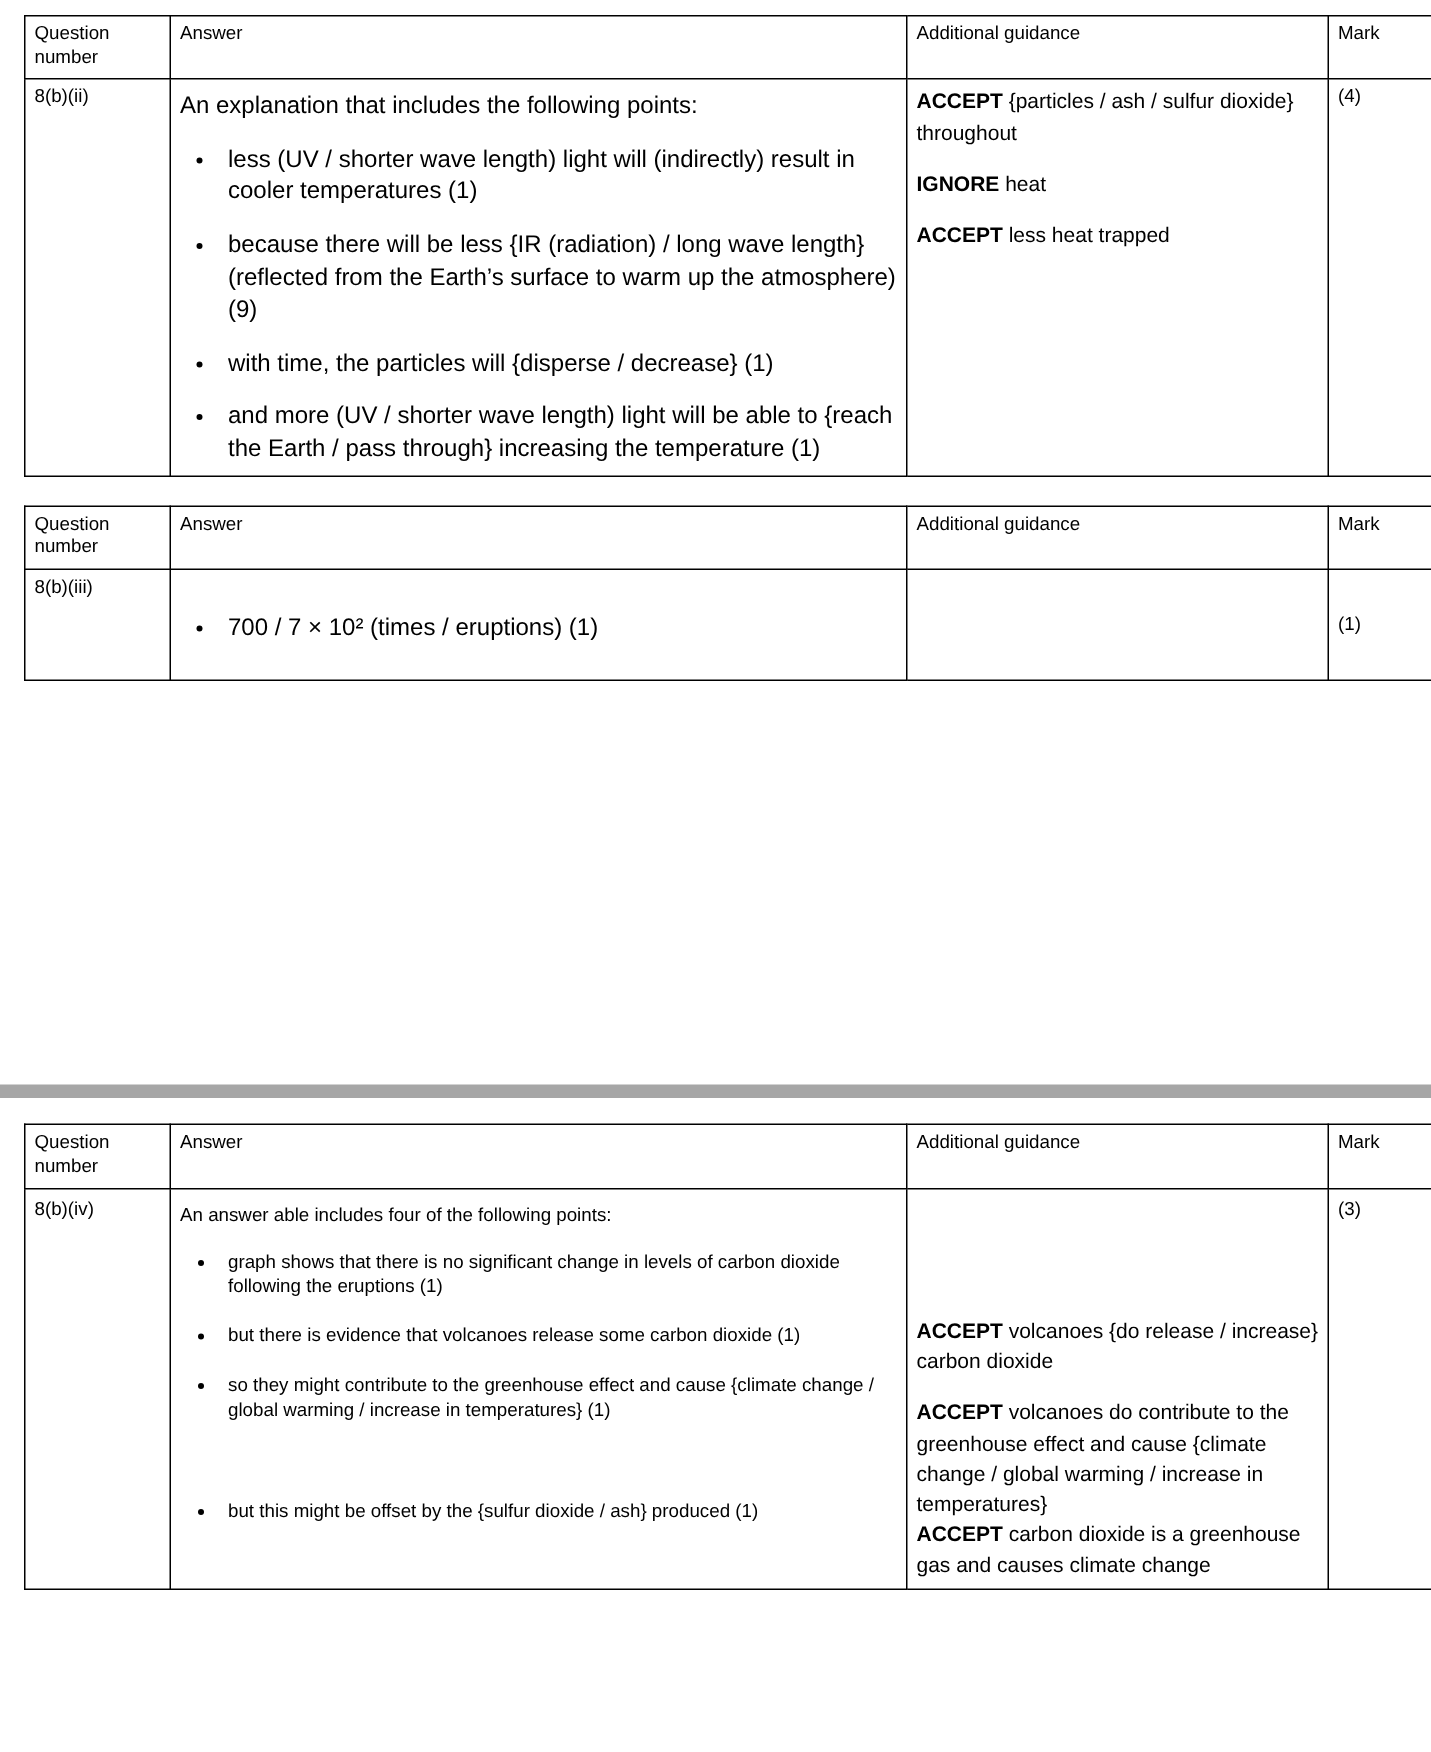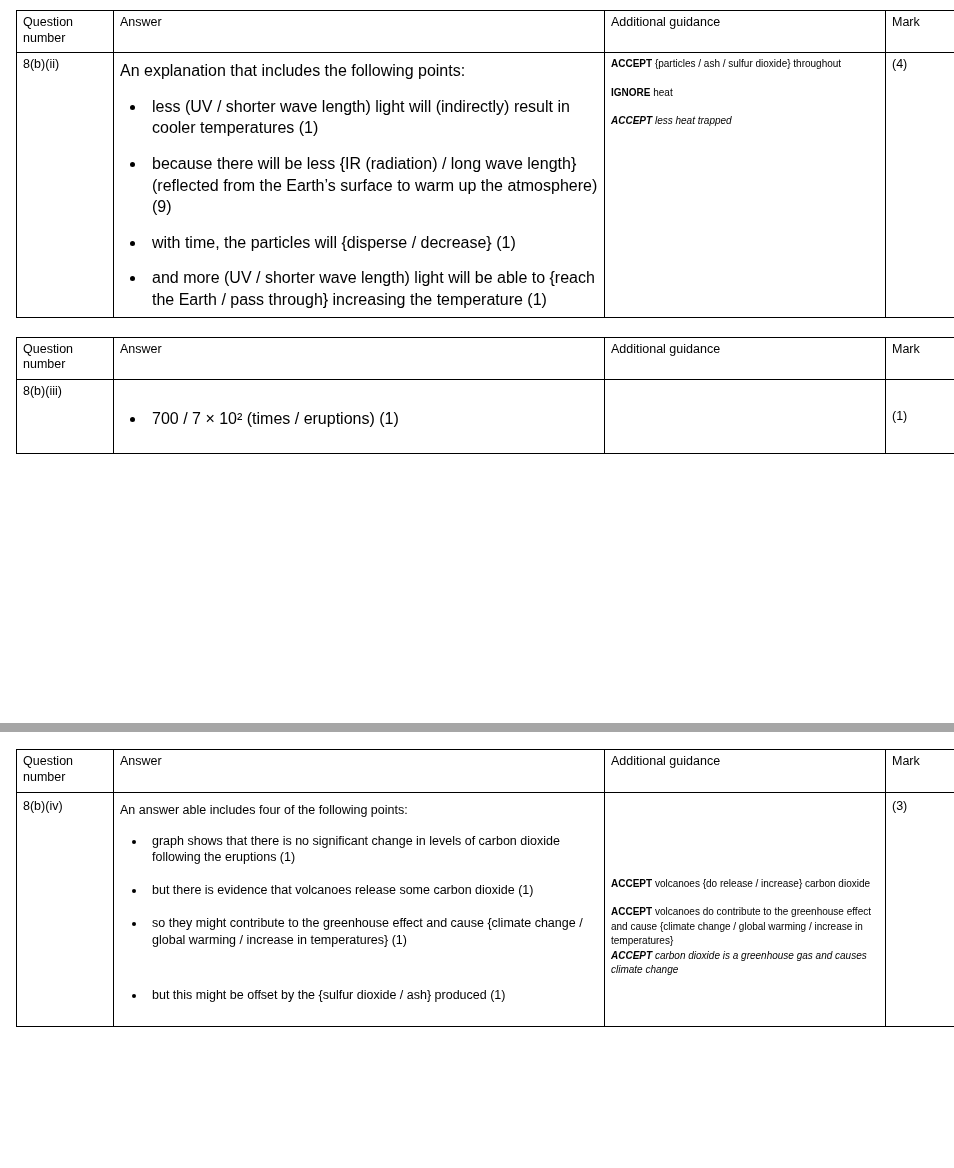--- a/index.html
+++ b/index.html
@@ -45,36 +45,36 @@
     padding-top: 6px;
     padding-bottom: 10px;
   }
   .hdr-two-line { line-height: 1.25; }
   .qcell {
     font-weight: bold;
     font-size: 12.5px;
     padding-top: 7px;
   }
   .acell { font-size: 16px; line-height: 1.35; }
-  .gcell { font-size: 10px; line-height: 1.45; margin-top: 12px; }
+  .gcell { font-size: 14px; line-height: 1.45; margin-top: 12px; }
   .mcell { font-weight: bold; font-size: 12.5px; }
   .intro { margin: 3px 0 0 0; }
   ul.points {
     margin: 14px 0 0 0;
     padding-left: 26px;
     list-style-type: disc;
   }
   ul.points li {
     margin-bottom: 14px;
     line-height: 1.35;
     padding-left: 6px;
   }
   ul.points li:last-child { margin-bottom: 0; }
   .g-block { margin-bottom: 14px; }
-  .g-block:last-child { margin-bottom: 0; font-style: italic; }
+  .g-block:last-child { margin-bottom: 0; }
   b, .bold { font-weight: bold; }
   td.mark-align-bottom {
     vertical-align: bottom;
     padding-bottom: 8px;
   }
   .grey-bar {
     width: 954px;
     height: 9px;
     background: #a6a6a6;
     margin: 0;
@@ -168,21 +168,21 @@
     </thead>
     <tbody>
       <tr>
         <td class="qcell">8(b)(iv)</td>
         <td class="acell">
           <div class="intro">An answer able includes four of the following points:</div>
           <ul class="points">
             <li>graph shows that there is no significant change in levels of carbon dioxide following the eruptions  (1)</li>
             <li>but there is evidence that volcanoes release some carbon dioxide (1)</li>
             <li>so they might contribute to the greenhouse effect and cause {climate change / global warming / increase in temperatures} (1)</li>
-            <li style="margin-top:38px;">but this might be offset by the {sulfur dioxide / ash} produced (1)</li>
+            <li style="margin-top:50px;">but this might be offset by the {sulfur dioxide / ash} produced (1)</li>
           </ul>
         </td>
         <td class="gcell">
           <div style="height:78px;"></div>
           <div class="g-block">
             <span class="bold">ACCEPT</span><span> volcanoes {do release / increase} carbon dioxide</span>
           </div>
           <div class="g-block" style="margin-bottom:0;">
             <span class="bold">ACCEPT</span><span> volcanoes do contribute to the greenhouse effect and cause {climate change / global warming / increase in temperatures}</span>
           </div>

